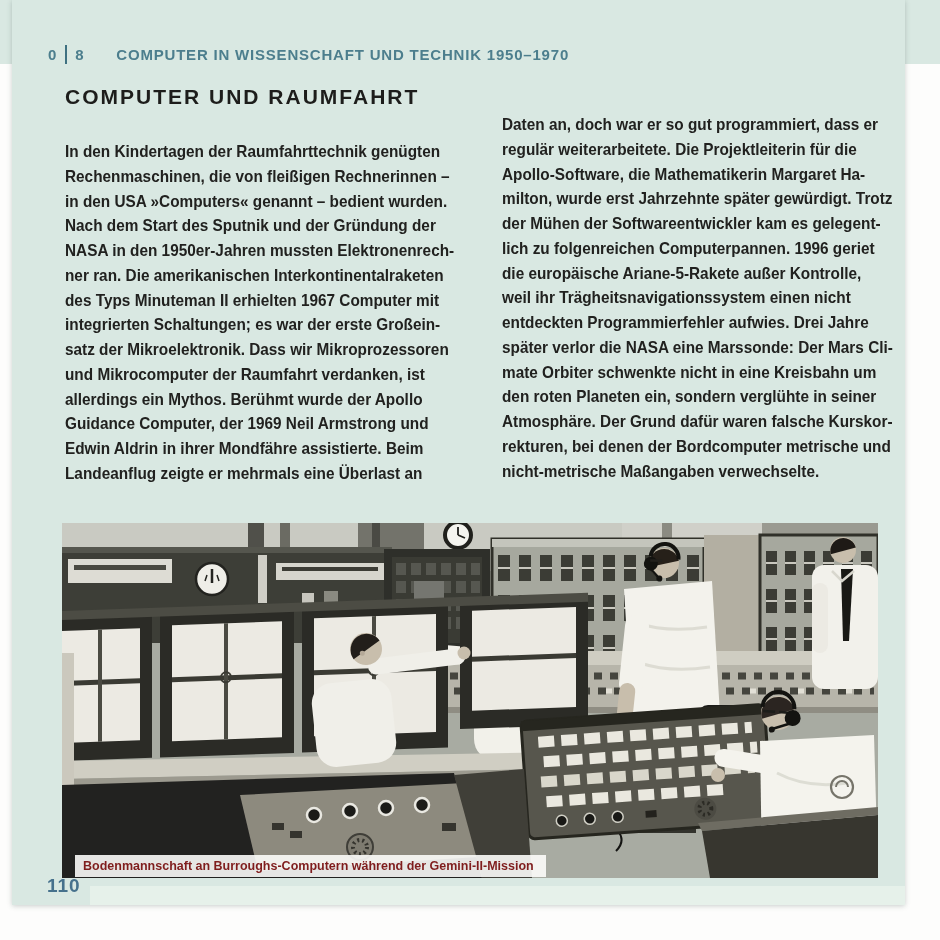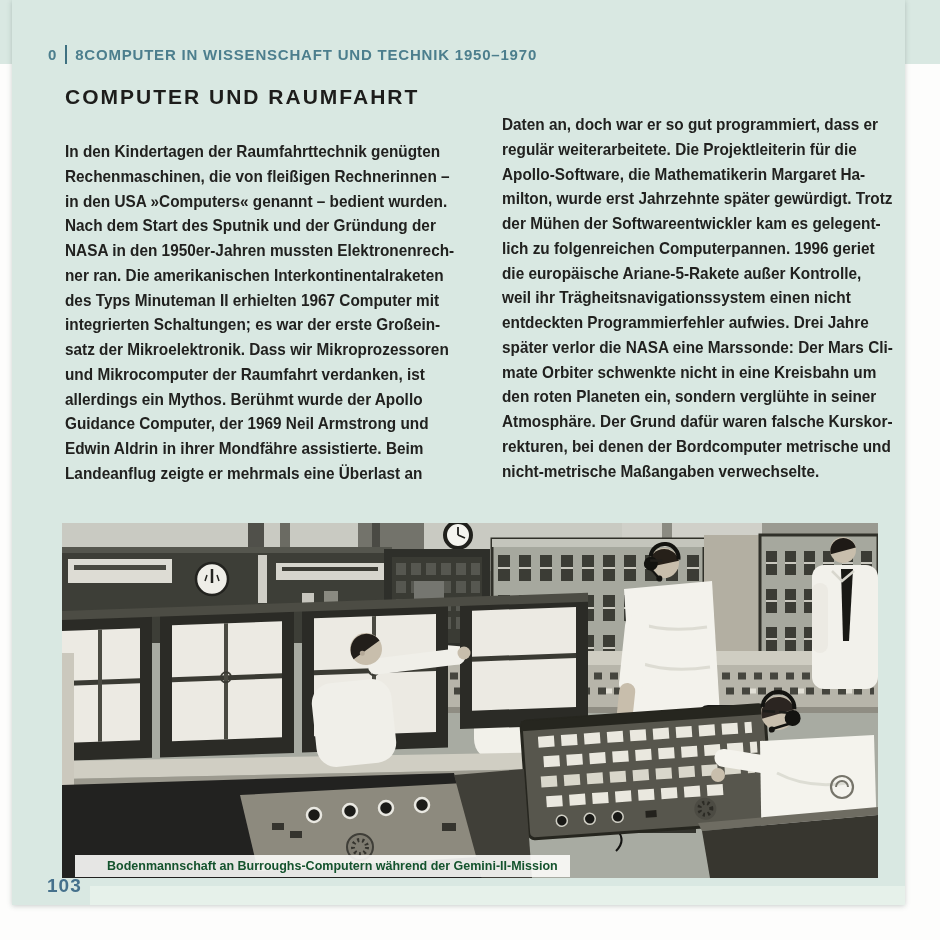--- a/index.html
+++ b/index.html
@@ -21,44 +21,44 @@
     position:absolute; left:48px; top:44px; height:20px;
     display:flex; align-items:center;
     color:#4c7e8d; font-size:15px; font-weight:bold; letter-spacing:0.8px;
     white-space:pre;
   }
   .chap-num{display:inline-block;}
   .chap-divider{
     display:inline-block; width:2px; height:19px; background:#3f7181;
     margin:0 8px;
   }
-  .chap-title{margin-left:0;}
+  .chap-title{margin-left:32px;}
   .section-title{
     position:absolute; left:65px; top:85px; margin:0;
     color:#1d1d1b; font-size:21px; font-weight:bold; letter-spacing:2px;
     white-space:pre;
   }
   .textcol{
     position:absolute; color:#21211f;
     font-size:16.5px; font-weight:bold; line-height:24.75px;
     white-space:pre;
     transform:scale(0.93,1); transform-origin:0 0;
   }
   .col-left{ left:65px; top:139px; }
   .col-right{ left:502px; top:112px; }
   .photo{
     position:absolute; left:62px; top:523px; width:816px; height:355px;
     margin:0; overflow:hidden; background:#a8aba2;
   }
   .photo svg{display:block;}
   .photo-caption{
     position:absolute; left:13px; bottom:1px; height:22px;
-    padding:0 12px 0 32px;
+    padding:0 12px 0 8px;
     background:rgba(252,252,250,0.9);
-    color:#14532d; font-size:12.5px; font-weight:bold; line-height:22px;
+    color:#7f1d1d; font-size:12.5px; font-weight:bold; line-height:22px;
     white-space:pre;
     text-align:center;
   }
   .footer-band{
     position:absolute; left:90px; top:886px; width:815px; height:19px;
     background:#e6f1ea;
   }
   .page-number{
     position:absolute; left:47px; top:875px;
     color:#46718c; font-size:19px; font-weight:600; letter-spacing:1px;
@@ -329,14 +329,14 @@
 
       <g>
         <polygon points="636,300 816,284 816,292 640,308" fill="#6e6c62"></polygon>
         <polygon points="640,308 816,292 816,355 648,355" fill="#37362f"></polygon>
       </g>
     </svg>
     <figcaption class="photo-caption">Bodenmannschaft an Burroughs-Computern während der Gemini-II-Mission</figcaption>
   </figure>
 
   <div class="footer-band"></div>
-  <div class="page-number">103</div>
+  <div class="page-number">110</div>
 </div>
 
 </body></html>

